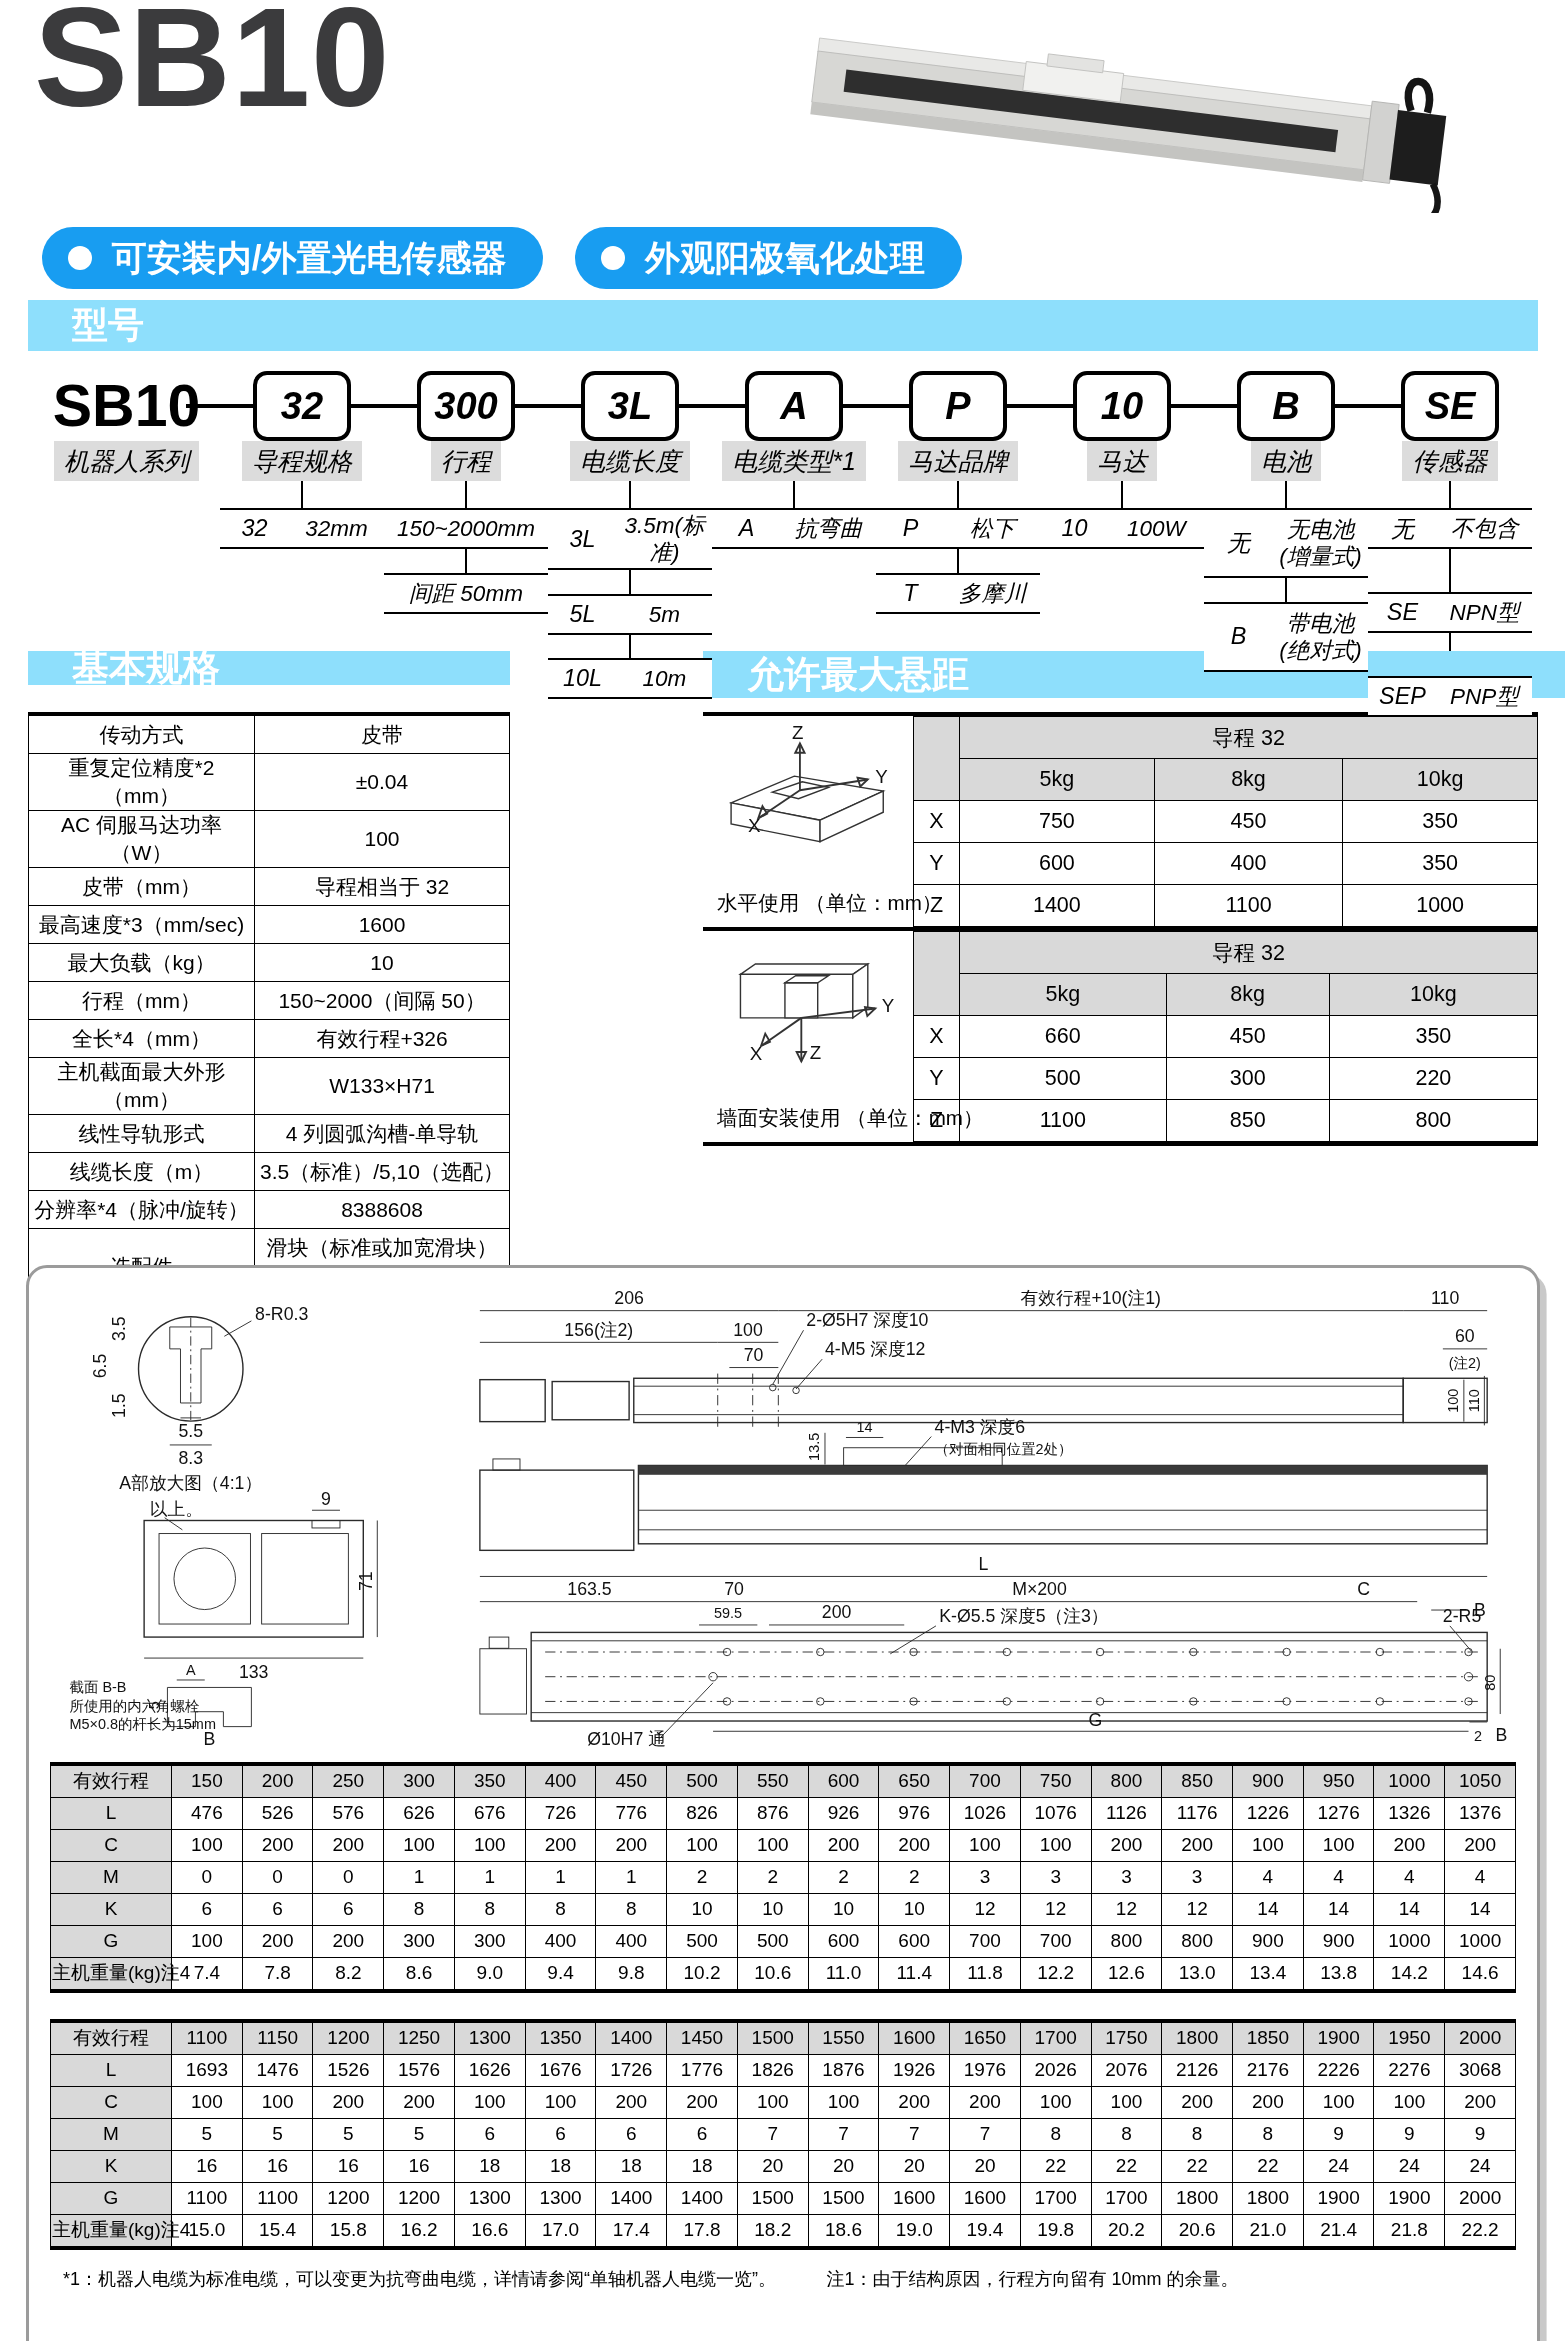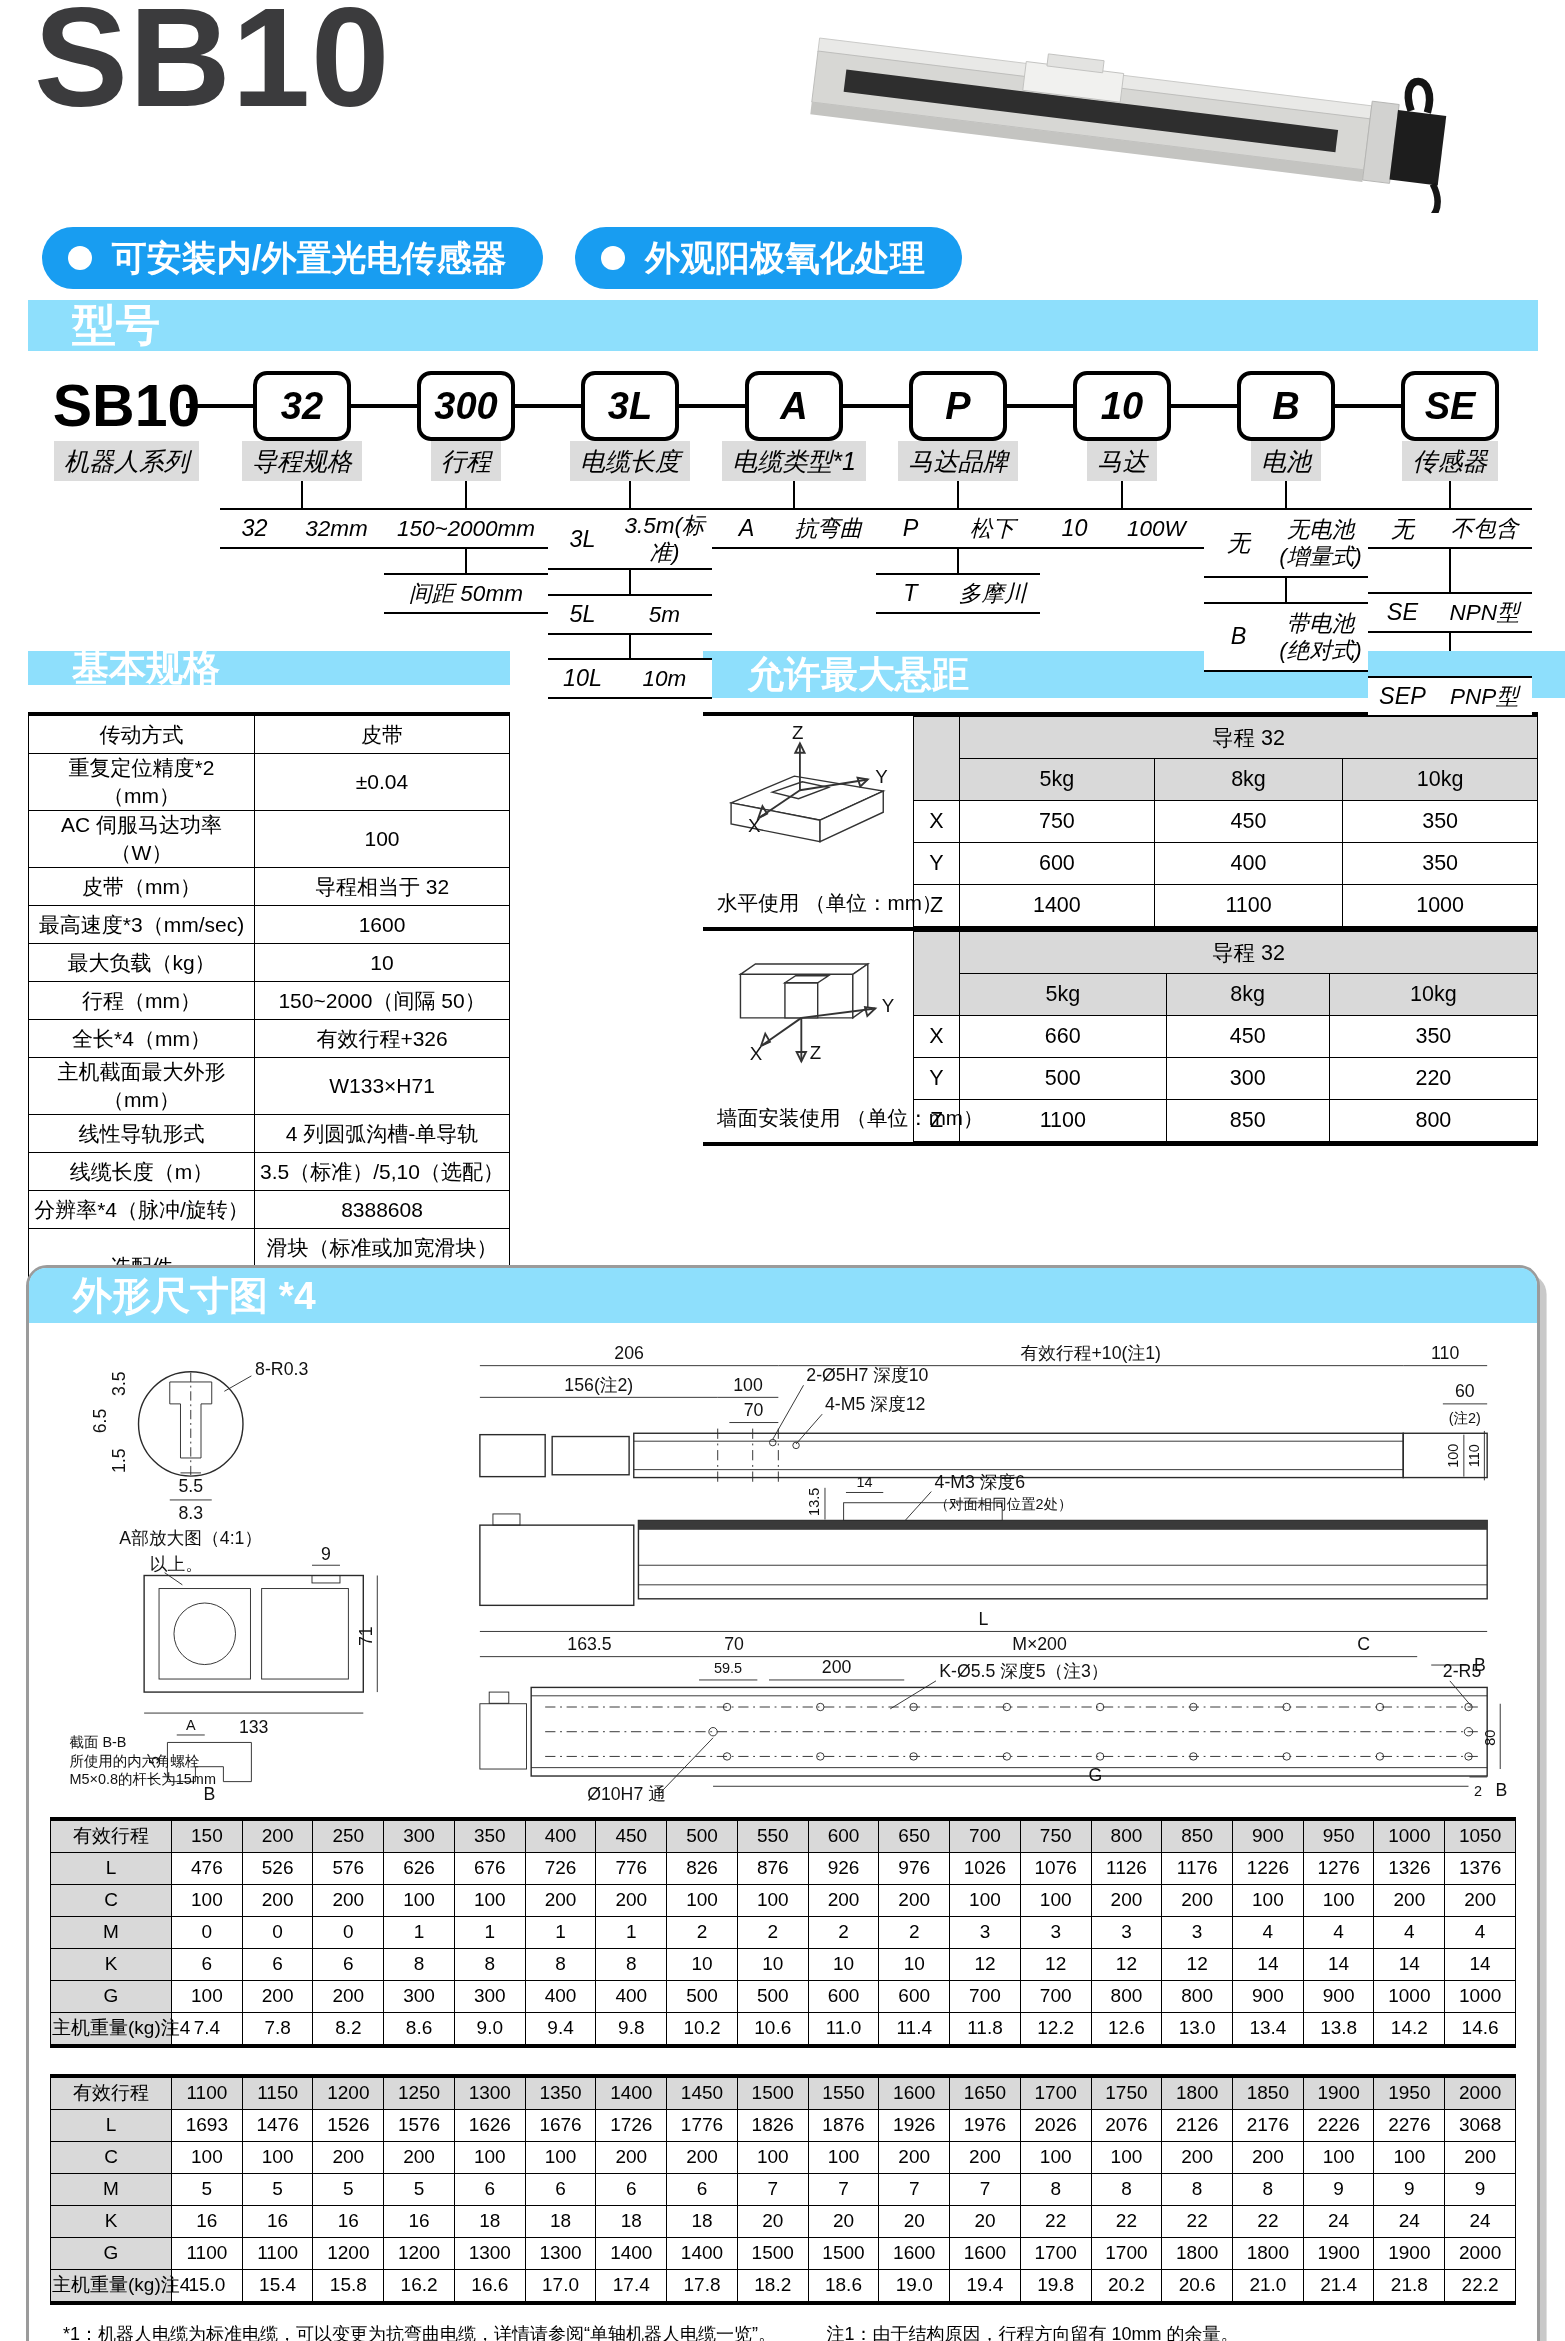--- a/index.html
+++ b/index.html
@@ -11,21 +11,21 @@
     font-weight:800;color:#3b3b3d;letter-spacing:0.9px;}
   #photo{position:absolute;left:787px;top:4.7px;}
   #badges{position:absolute;left:42px;top:227px;display:flex;gap:32px;}
   .badge{background:#189df1;color:#fff;height:62px;border-radius:33px;display:flex;
     align-items:center;padding:0 37px 0 26px;font-size:35px;font-weight:bold;white-space:nowrap;}
   .badge .dot{width:24px;height:24px;border-radius:50%;background:#fff;margin-right:19.7px;flex:none;}
 
   
   .band{position:absolute;background:#8edffc;color:#fff;font-weight:bold;display:flex;
     align-items:center;padding-left:44px;box-sizing:border-box;}
-  #band-model{left:28px;top:300px;width:1510px;height:51px;font-size:44px;}
+  #band-model{left:28px;top:300px;width:1510px;height:51px;font-size:36px;}
   #band-specs{left:28px;top:651px;width:482px;height:34px;font-size:37px;}
   #band-overhang{left:703px;top:651px;width:1002px;height:47px;font-size:37px;}
 
   
   #model-row{position:absolute;left:33px;top:371px;width:1504px;display:flex;align-items:flex-start;}
   .m-prefix{width:187px;flex:none;display:flex;flex-direction:column;align-items:center;}
   .m-prefix-name{height:70px;display:flex;align-items:center;font-size:59px;font-weight:800;color:#000;}
   .m-col{width:164px;flex:none;display:flex;flex-direction:column;align-items:center;position:relative;}
   .m-col::before{content:'';position:absolute;top:33px;left:-34px;width:70px;height:4.2px;background:#000;}
   .m-box{position:relative;z-index:1;background:#fff;width:90px;height:62px;border:4.2px solid #000;
@@ -410,21 +410,20 @@
               <td>1100</td>
               <td>850</td>
               <td>800</td>
             </tr>
           </tbody>
         </table>
     </div>
   </div>
 
   <div id="card">
-    <div class="band" id="band-draw" style="position:static;">外形尺寸图 *4</div>
     <div id="card-body">
 
       <svg id="dim-drawing" width="1466" height="471" viewBox="0 0 3140 1010">
 
         <g>
           <circle cx="300" cy="195" r="112"></circle>
           <path d="M255,105 L345,105 L345,152 L322,152 L322,268 L278,268 L278,152 L255,152 Z" class="thin"></path>
           <line class="thin" x1="300" y1="85" x2="300" y2="305" stroke-dasharray="20 8 4 8"></line>
           <line class="thin" x1="430" y1="92" x2="372" y2="125"></line>
           <text x="438" y="90">8-R0.3</text>

